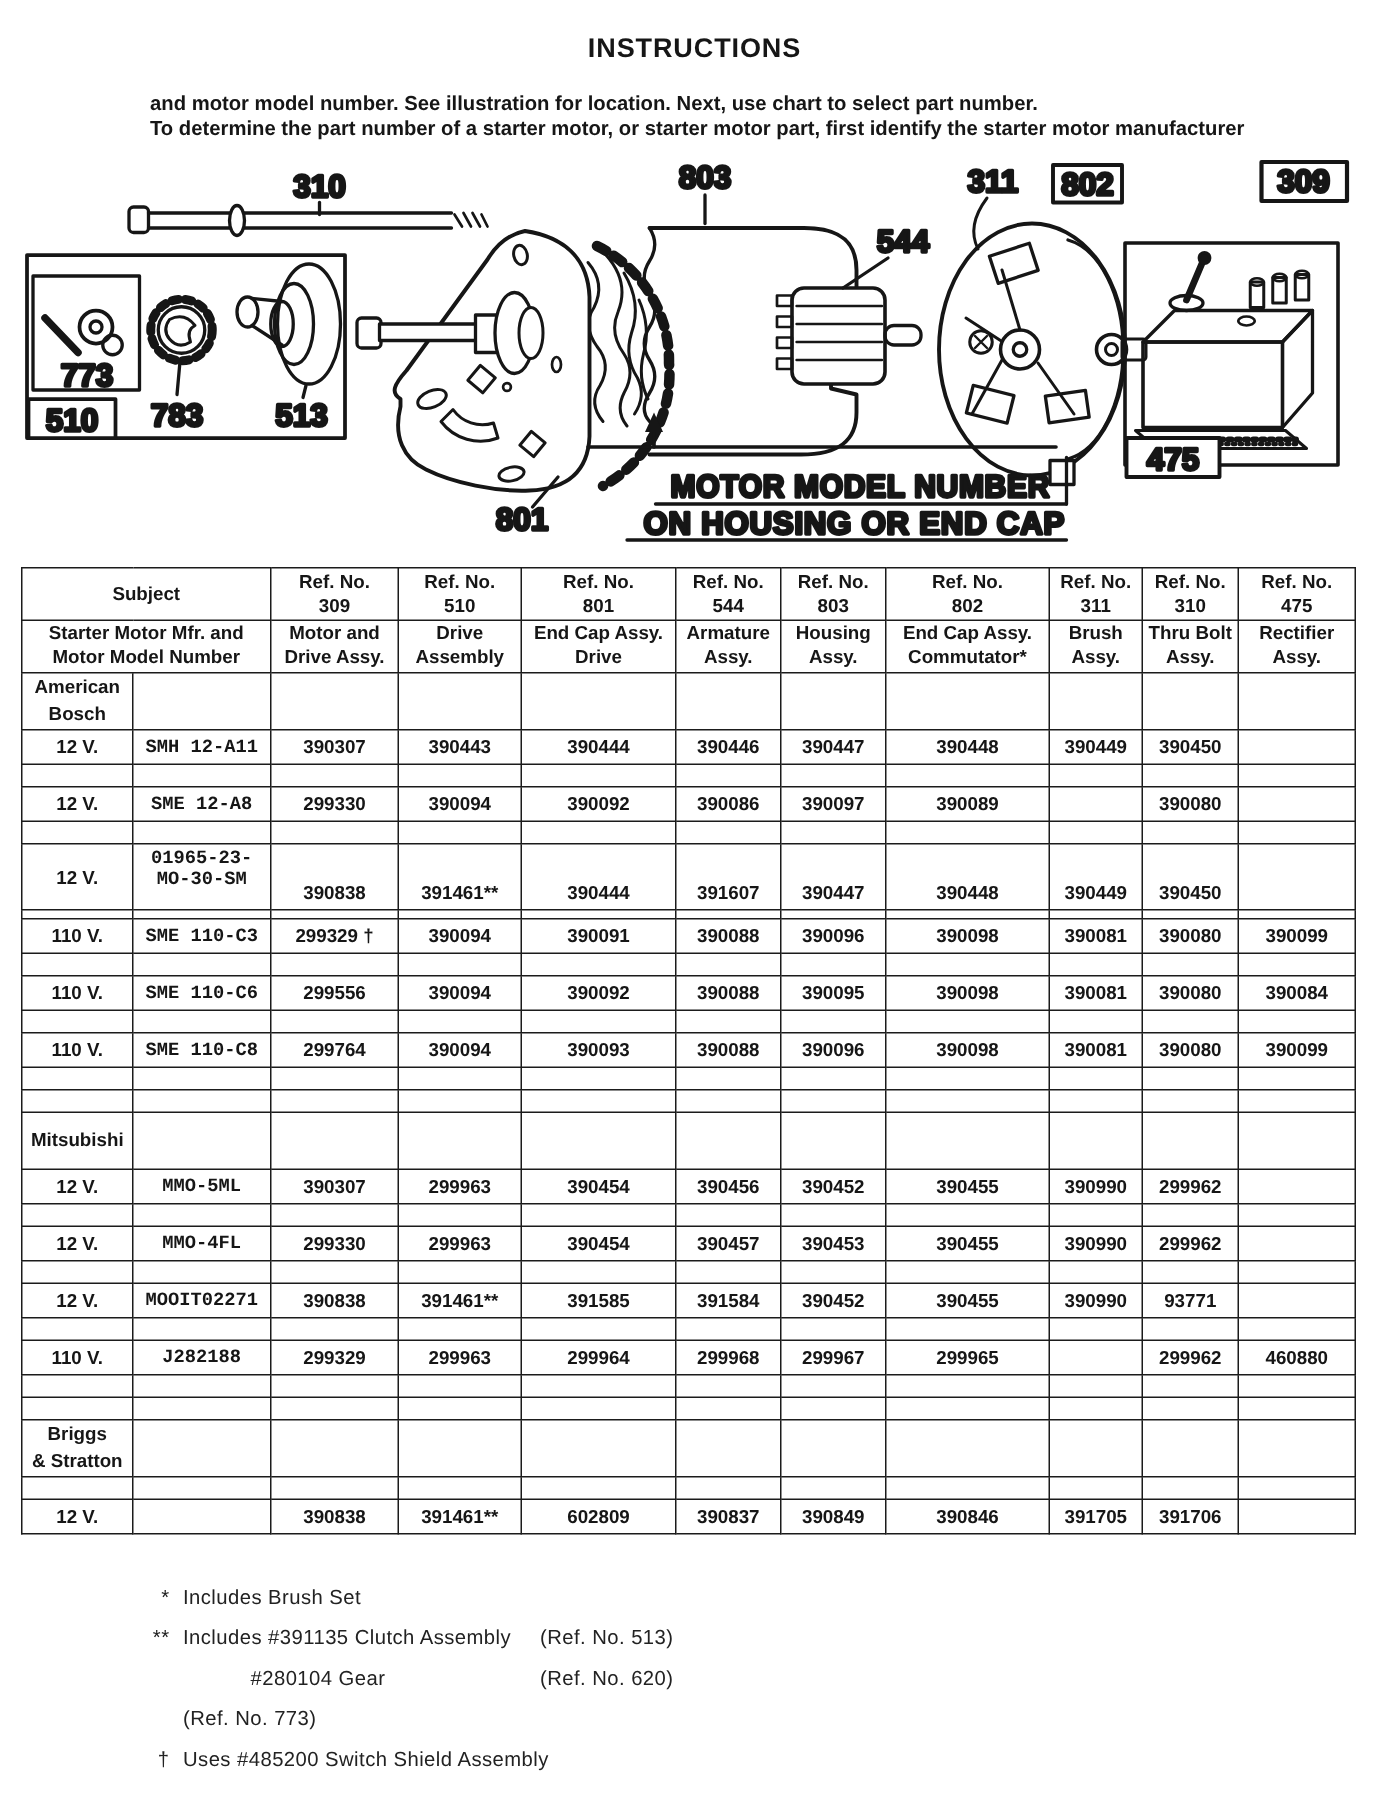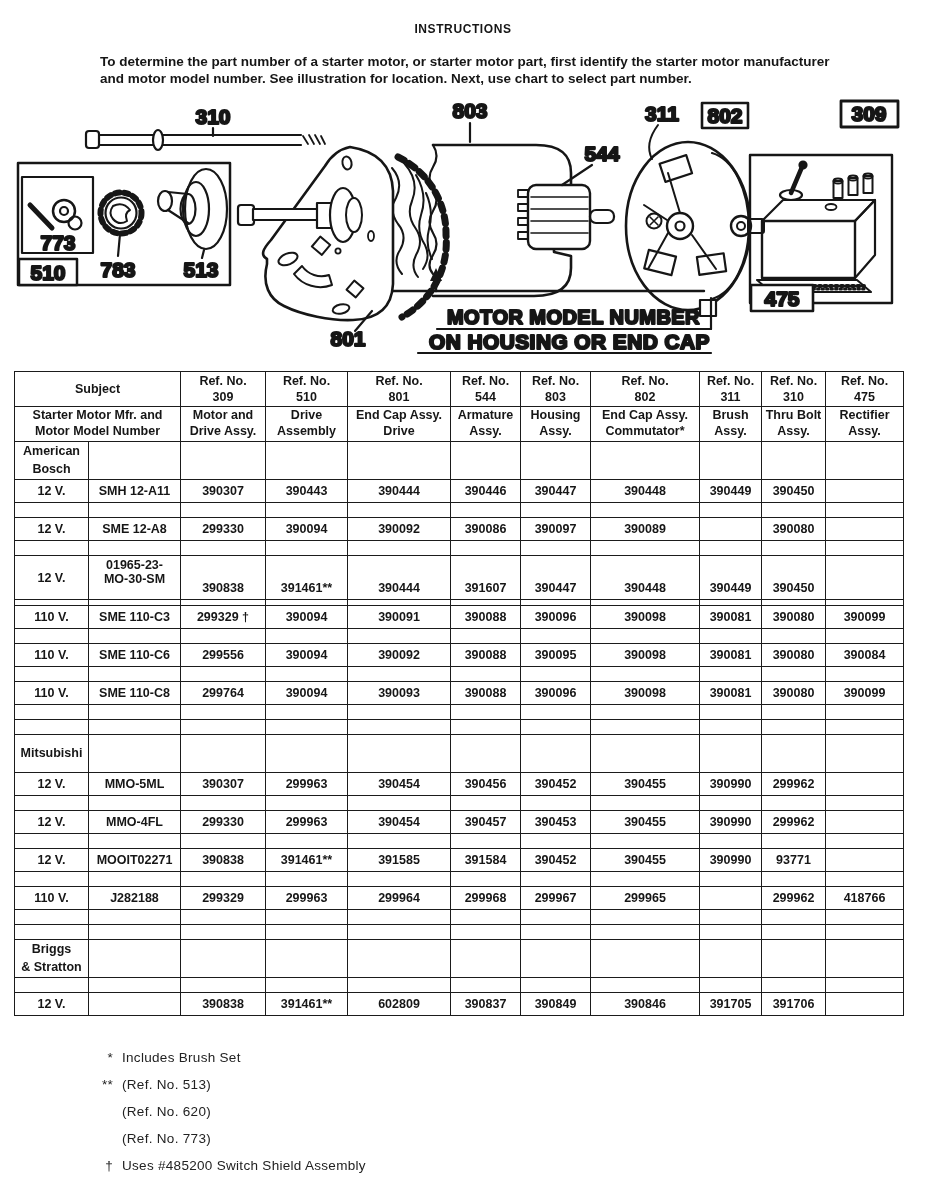--- a/index.html
+++ b/index.html
@@ -1,56 +1,56 @@
 <!DOCTYPE html>
 <html><head>
 <meta charset="utf-8">
 <style>
   html,body{margin:0;padding:0;}
   body{
     width:926px;height:1200px;background:#ffffff;color:#161616;
     font-family:"Liberation Sans",sans-serif;overflow:hidden;position:relative;
   }
-  .title{margin-top:22px;text-align:center;font-size:12px;font-weight:bold;letter-spacing:.6px;}
+  .title{margin-top:22px;text-align:center;font-size:18px;font-weight:bold;letter-spacing:.6px;}
   .intro{margin:17px 0 0 100px;width:745px;font-size:13.5px;font-weight:bold;line-height:17px;}
   .diagram{display:block;margin-top:6px;}
   .diagram text{font-family:"Liberation Sans",sans-serif;font-weight:bold;fill:#161616;}
   .lbl{font-size:21px;}
   .note-text{font-size:21px;letter-spacing:.5px;}
   table.parts{border-collapse:collapse;table-layout:fixed;margin:14px 0 0 14px;width:889px;}
   table.parts td,table.parts th{
     border:1.6px solid #1b1b1b;padding:0;text-align:center;vertical-align:middle;
     font-size:12.5px;font-weight:bold;color:#161616;overflow:hidden;
   }
   tr.hrow{height:35px;}
   tr.section{height:38px;margin-left:22px;}
   tr.data{height:23px;}
   tr.data2{height:44px;}
   tr.spacer{height:15px;}
   tr.thin{height:6px;}
-  td.model{text-align:left;padding-left:3px;white-space:pre-line;line-height:1.15;}
+  td.model{text-align:left;padding-left:3px;white-space:pre-line;line-height:1.15;font-family:Liberation Mono, monospace;}
   td.sec{text-align:left;padding-left:2px;white-space:pre-line;line-height:1.4;vertical-align:top;padding-top:2px;}
   th.subj{vertical-align:bottom;padding-bottom:3px;}
   th.pre{white-space:pre-line;line-height:1.25;}
   th.ref div{line-height:1.3;}
   tr.data2 td.val{vertical-align:bottom;padding-bottom:4px;}
   tr.data2 td.model{vertical-align:top;padding-top:2px;}
   .footnotes{margin:28px 0 0 75px;font-size:13.5px;letter-spacing:.3px;color:#222;}
   .fn-row{display:flex;line-height:27px;}
   .fn-marker{width:38px;text-align:right;padding-right:9px;}
   .fn-text{min-width:238px;white-space:nowrap;}
   .fn-text.fn-indent{padding-left:45px;min-width:193px;}
 </style>
 </head>
 <body>
 
 <div class="title">INSTRUCTIONS</div>
 <div class="intro">
+  <div>and motor model number.  See illustration for location.  Next, use chart to select part number.</div>
   <div>To determine the part number of a starter motor, or starter motor part, first identify the starter motor manufacturer</div>
-  <div>and motor model number.  See illustration for location.  Next, use chart to select part number.</div>
 </div>
 
 <svg class="diagram" width="926" height="264" viewBox="0 0 926 264" fill="none" stroke="#161616" stroke-width="2.2" stroke-linecap="round" stroke-linejoin="round">
 
   <g>
     <rect x="86" y="38" width="13" height="17" rx="3"></rect>
     <line x1="99" y1="42" x2="301" y2="42"></line>
     <line x1="99" y1="52" x2="301" y2="52"></line>
     <ellipse cx="158" cy="47" rx="5" ry="10" fill="#fff"></ellipse>
     <path d="M303,43 l5,8 M309,42 l5,9 M315,42 l5,9 M321,43 l4,8" stroke-width="1.8"></path>
@@ -562,21 +562,21 @@
         <td>110 V.</td>
         <td class="model">J282188</td>
         <td>299329</td>
         <td>299963</td>
         <td>299964</td>
         <td>299968</td>
         <td>299967</td>
         <td>299965</td>
         <td></td>
         <td>299962</td>
-        <td>418766</td>
+        <td>460880</td>
       </tr>
       <tr class="spacer">
         <td></td>
         <td class="model"></td>
         <td></td>
         <td></td>
         <td></td>
         <td></td>
         <td></td>
         <td></td>
@@ -641,24 +641,26 @@
   </table>
 
 <div class="footnotes">
     <div class="fn-row">
       <span class="fn-marker">*</span>
       <span class="fn-text">Includes Brush Set</span>
       <span class="fn-ref"></span>
     </div>
     <div class="fn-row">
       <span class="fn-marker">**</span>
+      <span class="fn-text">Includes #391135 Clutch Assembly</span>
       <span class="fn-ref">(Ref. No. 513)</span>
     </div>
     <div class="fn-row">
       <span class="fn-marker"></span>
+      <span class="fn-text fn-indent">#280104 Gear</span>
       <span class="fn-ref">(Ref. No. 620)</span>
     </div>
     <div class="fn-row">
       <span class="fn-marker"></span>
       <span class="fn-ref">(Ref. No. 773)</span>
     </div>
     <div class="fn-row">
       <span class="fn-marker">†</span>
       <span class="fn-text">Uses #485200 Switch Shield Assembly</span>
       <span class="fn-ref"></span>

